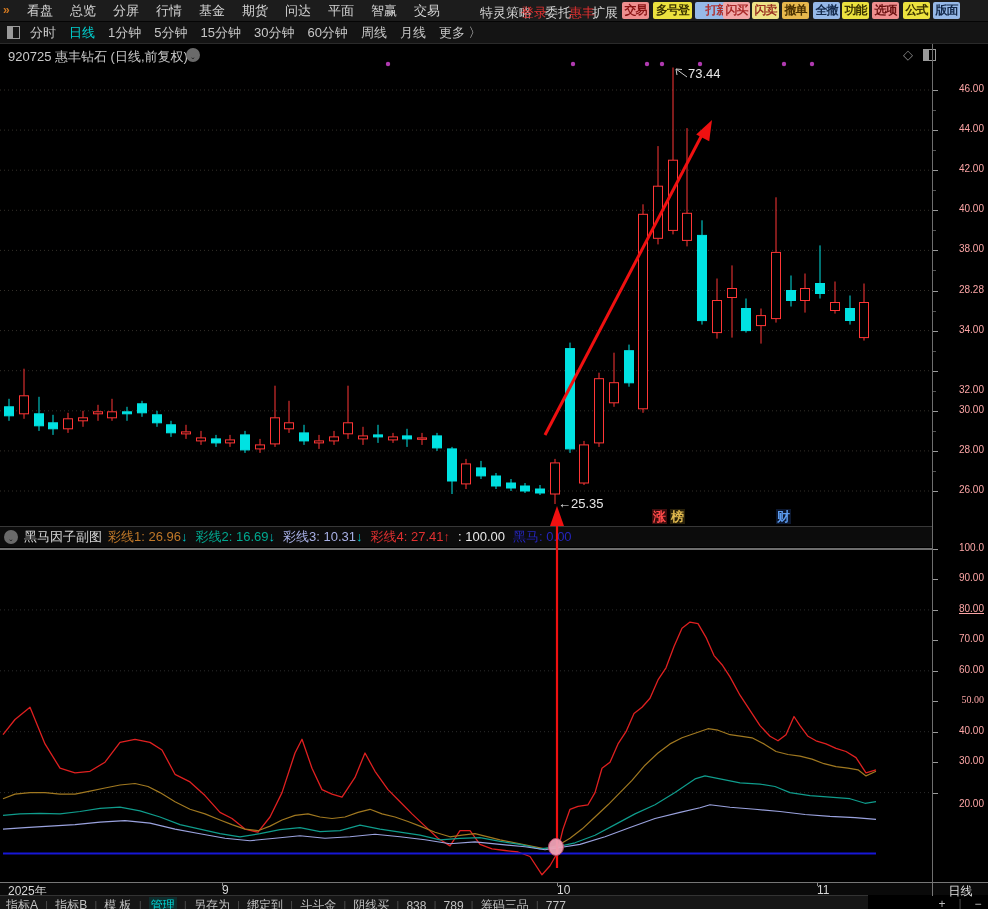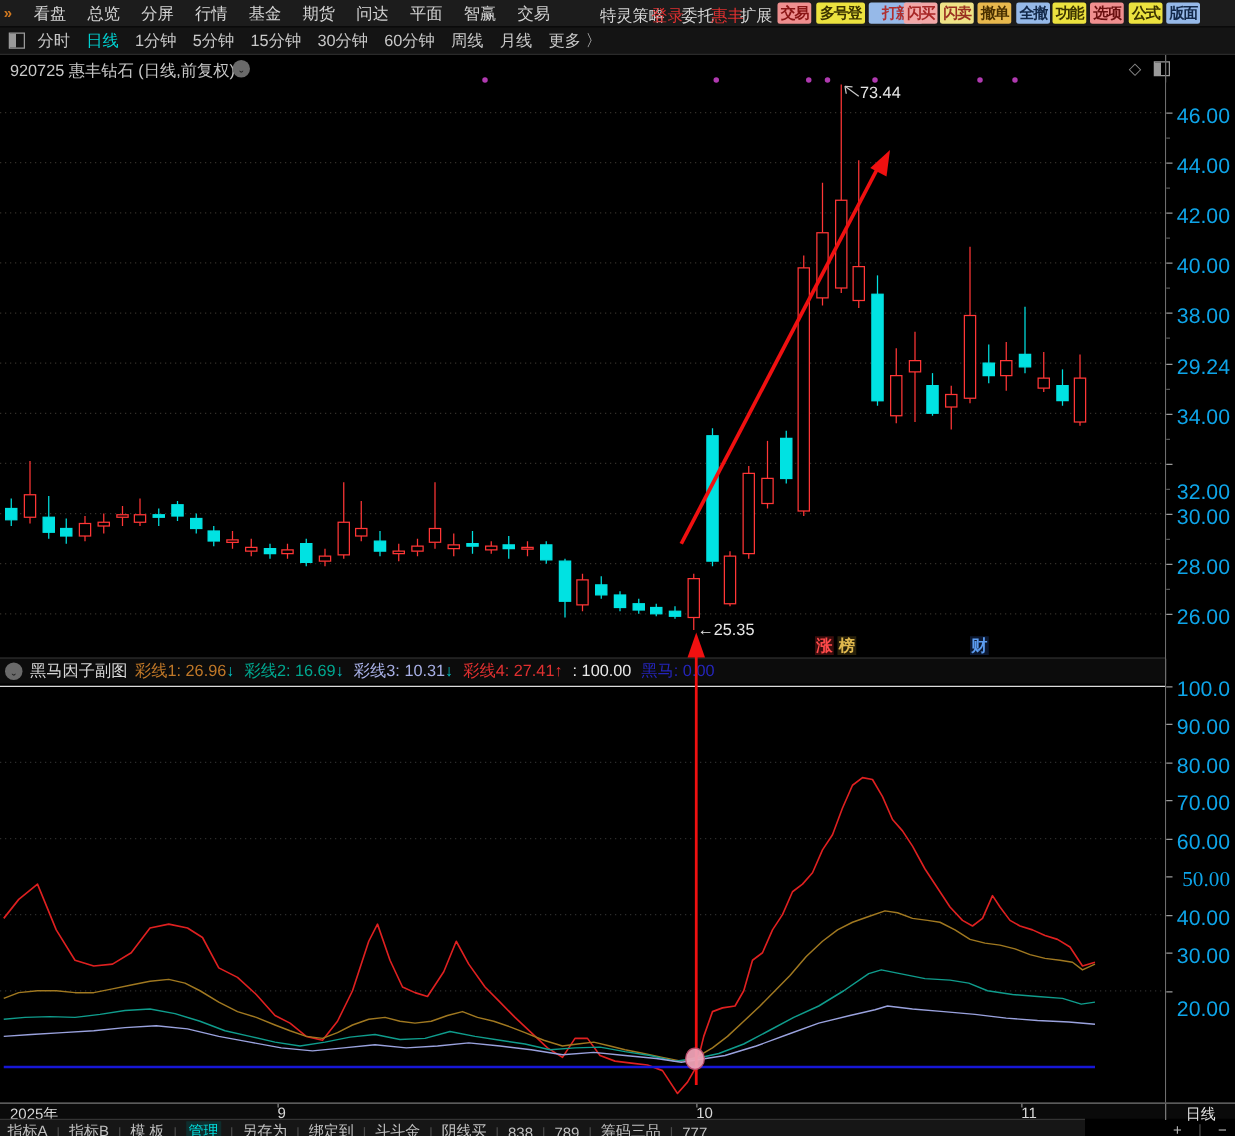--- a/index.html
+++ b/index.html
@@ -31,21 +31,21 @@
 #title-window{position:absolute;left:923px;top:5px;width:13px;height:12px;border:1px solid #9a9a9a;background:linear-gradient(to right,#9a9a9a 45%,#000 45%)}
 
 #main-chart{top:66px;left:0;width:932px;height:461px;background:#000;border-bottom:1px solid #383838}
 #sub-header{top:527px;left:0;width:932px;height:20px;background:#0c0c0c;font-size:13px;display:flex;align-items:center;gap:6px;padding-left:4px;white-space:nowrap}
 #sub-chart{top:547px;left:0;width:932px;height:335px;background:#000}
 svg{display:block}
 
 #axis-border{top:44px;left:932px;width:1px;height:851px;background:#6e6e6e}
 #main-axis{top:66px;left:933px;width:55px;height:461px;background:#000}
 #sub-axis{top:547px;left:933px;width:55px;height:335px;background:#000}
-.axlabel{position:absolute;right:4px;font-size:17px;color:#0ea5e9;white-space:nowrap}
+.axlabel{position:absolute;right:4px;font-size:10px;color:#fca5a5;white-space:nowrap}
 .tickmajor{position:absolute;left:0;width:5px;height:1px;background:#9a9a9a}
 .tickminor{position:absolute;left:0;width:3px;height:1px;background:#555}
 
 .anno{position:absolute;color:#e6e6e6;font-size:13px;white-space:nowrap}
 .badge{position:absolute;width:15px;height:15px;font-size:13px;font-weight:bold;line-height:15px;text-align:center}
 
 .shv{white-space:nowrap}
 #sub-collapse{position:relative;flex:none;width:14px;height:14px;border-radius:50%;background:#6a6a6a;color:#161616;font-size:10px;line-height:12px;text-align:center}
 
 #timeaxis{top:882px;left:0;width:988px;height:13px;background:#0a0a0a;border-top:1px solid #777;color:#d8d8d8;font-size:12px}
@@ -357,21 +357,21 @@
       <div class="tickminor" style="top: 84.15px;"></div>
       <div class="axlabel" style="top: 97.2px;">42.00</div>
       <div class="tickmajor" style="top: 104.2px;"></div>
       <div class="tickminor" style="top: 124.25px;"></div>
       <div class="axlabel" style="top: 137.3px;">40.00</div>
       <div class="tickmajor" style="top: 144.3px;"></div>
       <div class="tickminor" style="top: 164.35px;"></div>
       <div class="axlabel" style="top: 177.4px;">38.00</div>
       <div class="tickmajor" style="top: 184.4px;"></div>
       <div class="tickminor" style="top: 204.45px;"></div>
-      <div class="axlabel" style="top: 217.5px;">29.24</div>
+      <div class="axlabel" style="top: 217.5px;">28.28</div>
       <div class="tickmajor" style="top: 224.5px;"></div>
       <div class="tickminor" style="top: 244.55px;"></div>
       <div class="axlabel" style="top: 257.6px;">34.00</div>
       <div class="tickmajor" style="top: 264.6px;"></div>
       <div class="tickminor" style="top: 284.65px;"></div>
       <div class="axlabel" style="top: 297.7px; margin-top: 20px;">32.00</div>
       <div class="tickmajor" style="top: 304.7px;"></div>
       <div class="tickminor" style="top: 324.75px;"></div>
       <div class="axlabel" style="top: 337.8px;">30.00</div>
       <div class="tickmajor" style="top: 344.8px;"></div>
@@ -380,21 +380,21 @@
       <div class="tickmajor" style="top: 384.9px;"></div>
       <div class="tickminor" style="top: 404.95px;"></div>
       <div class="axlabel" style="top: 418px;">26.00</div>
       <div class="tickmajor" style="top: 425px;"></div>
     </div>
   <div id="sub-axis" class="abs">
       <div class="axlabel" style="top: -5px;">100.0</div>
       <div class="tickmajor" style="top: 2px;"></div>
       <div class="axlabel" style="top: 25.45px;">90.00</div>
       <div class="tickmajor" style="top: 32.45px;"></div>
-      <div class="axlabel" style="top: 55.9px;">80.00</div>
+      <div class="axlabel" style="top: 55.9px; text-decoration: underline;">80.00</div>
       <div class="tickmajor" style="top: 62.9px;"></div>
       <div class="axlabel" style="top: 86.35px;">70.00</div>
       <div class="tickmajor" style="top: 93.35px;"></div>
       <div class="axlabel" style="top: 116.8px;">60.00</div>
       <div class="tickmajor" style="top: 123.8px;"></div>
       <div class="axlabel" style="top: 147.25px; font-family: Liberation Serif, serif;">50.00</div>
       <div class="tickmajor" style="top: 154.25px;"></div>
       <div class="axlabel" style="top: 177.7px;">40.00</div>
       <div class="tickmajor" style="top: 184.7px;"></div>
       <div class="axlabel" style="top: 208.15px;">30.00</div>

